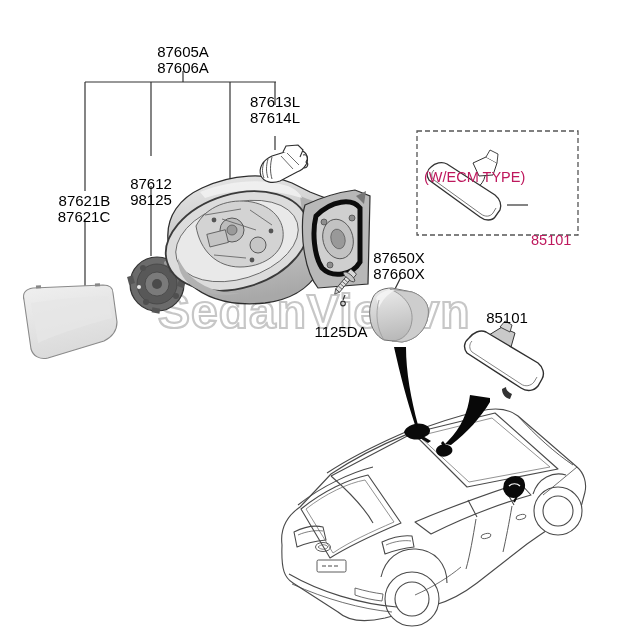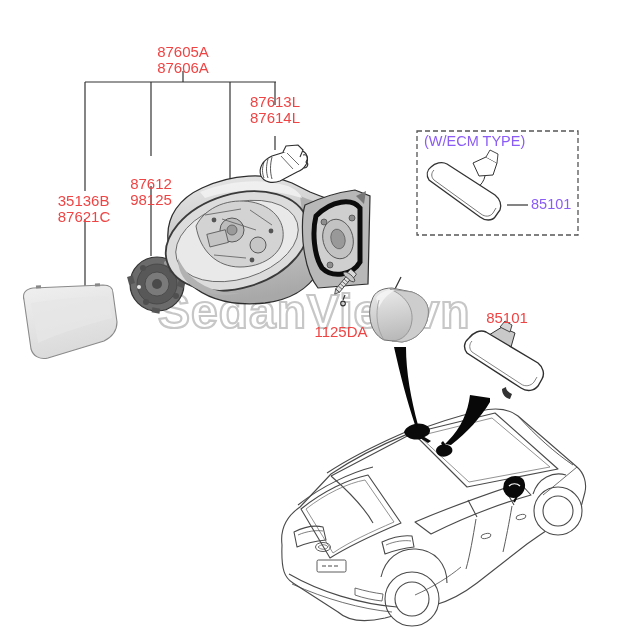--- a/index.html
+++ b/index.html
@@ -1,23 +1,23 @@
 <!DOCTYPE html>
 <html><head>
 <meta charset="utf-8">
 <style>
   html,body{margin:0;padding:0;background:#fff;}
   #canvas{position:relative;width:627px;height:634px;background:#ffffff;overflow:hidden;
           font-family:"Liberation Sans",sans-serif;}
   #art{position:absolute;left:0;top:0;z-index:2;}
   .plabel{position:absolute;z-index:3;font:15px/15.5px "Liberation Sans",sans-serif;
-          color:#ef4444;text-align:left;transform:translateX(-50%);white-space:nowrap;}
+          color:#000000;text-align:right;transform:translateX(-50%);white-space:nowrap;}
   .plabel span{display:block;}
   .boxlabel{position:absolute;z-index:3;font:14.5px/15px "Liberation Sans",sans-serif;
-          color:#8b5cf6;white-space:nowrap;}
+          color:#be185d;white-space:nowrap;margin-top:36px;}
   #watermark{position:absolute;left:158px;top:284px;z-index:1;white-space:nowrap;
           font-family:"Liberation Sans",sans-serif;font-weight:bold;font-size:48px;
           color:rgba(255,255,255,0.05);-webkit-text-stroke:2.2px #c7c7c7;letter-spacing:1px;}
 </style>
 </head>
 <body>
 
 <div id="canvas">
 
   <div id="watermark">SedanViet.vn</div>
@@ -235,24 +235,28 @@
     <span>87613L</span>
     <span>87614L</span>
   </div>
 
   <div class="plabel" style="left:151px;top:176px">
     <span>87612</span>
     <span>98125</span>
   </div>
 
   <div class="plabel" style="left:84px;top:193px">
-    <span>35136B</span>
+    <span>87621B</span>
     <span>87621C</span>
   </div>
 
+  <div class="plabel" style="left:399px;top:250px">
+    <span>87650X</span>
+    <span>87660X</span>
+  </div>
 
   <div class="plabel" style="left:341px;top:324px">
     <span>1125DA</span>
   </div>
 
   <div class="plabel" style="left:507px;top:310px">
     <span>85101</span>
   </div>
 
   <div class="boxlabel" style="left:424px;top:134px">(W/ECM TYPE)</div>

